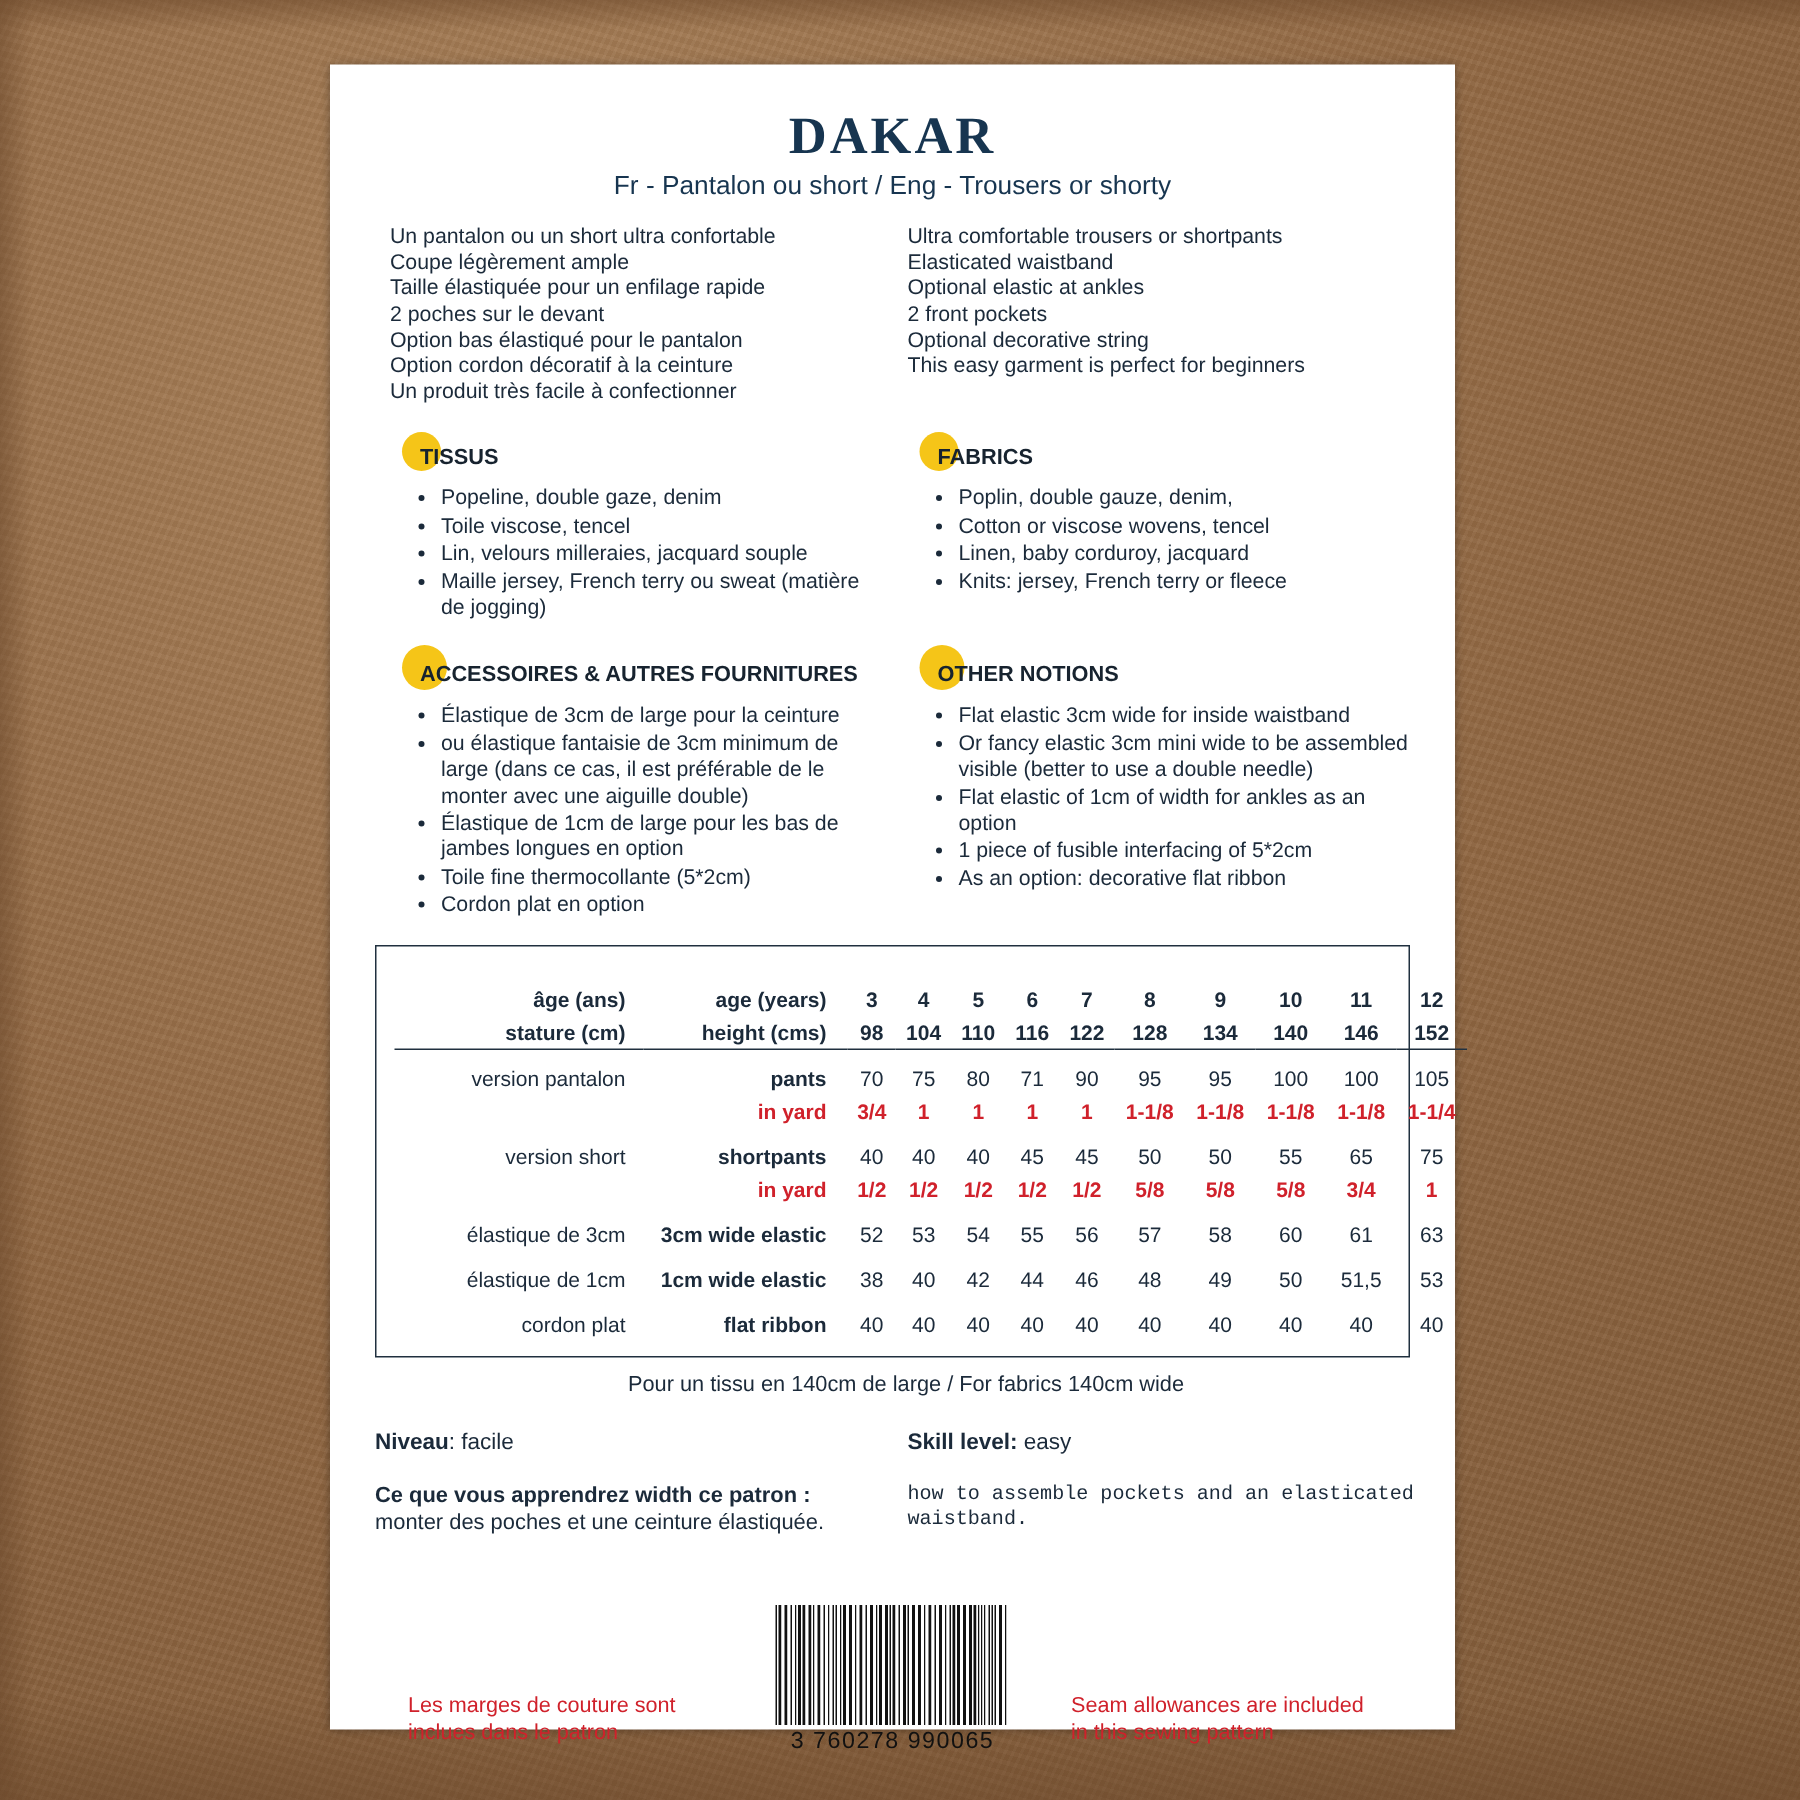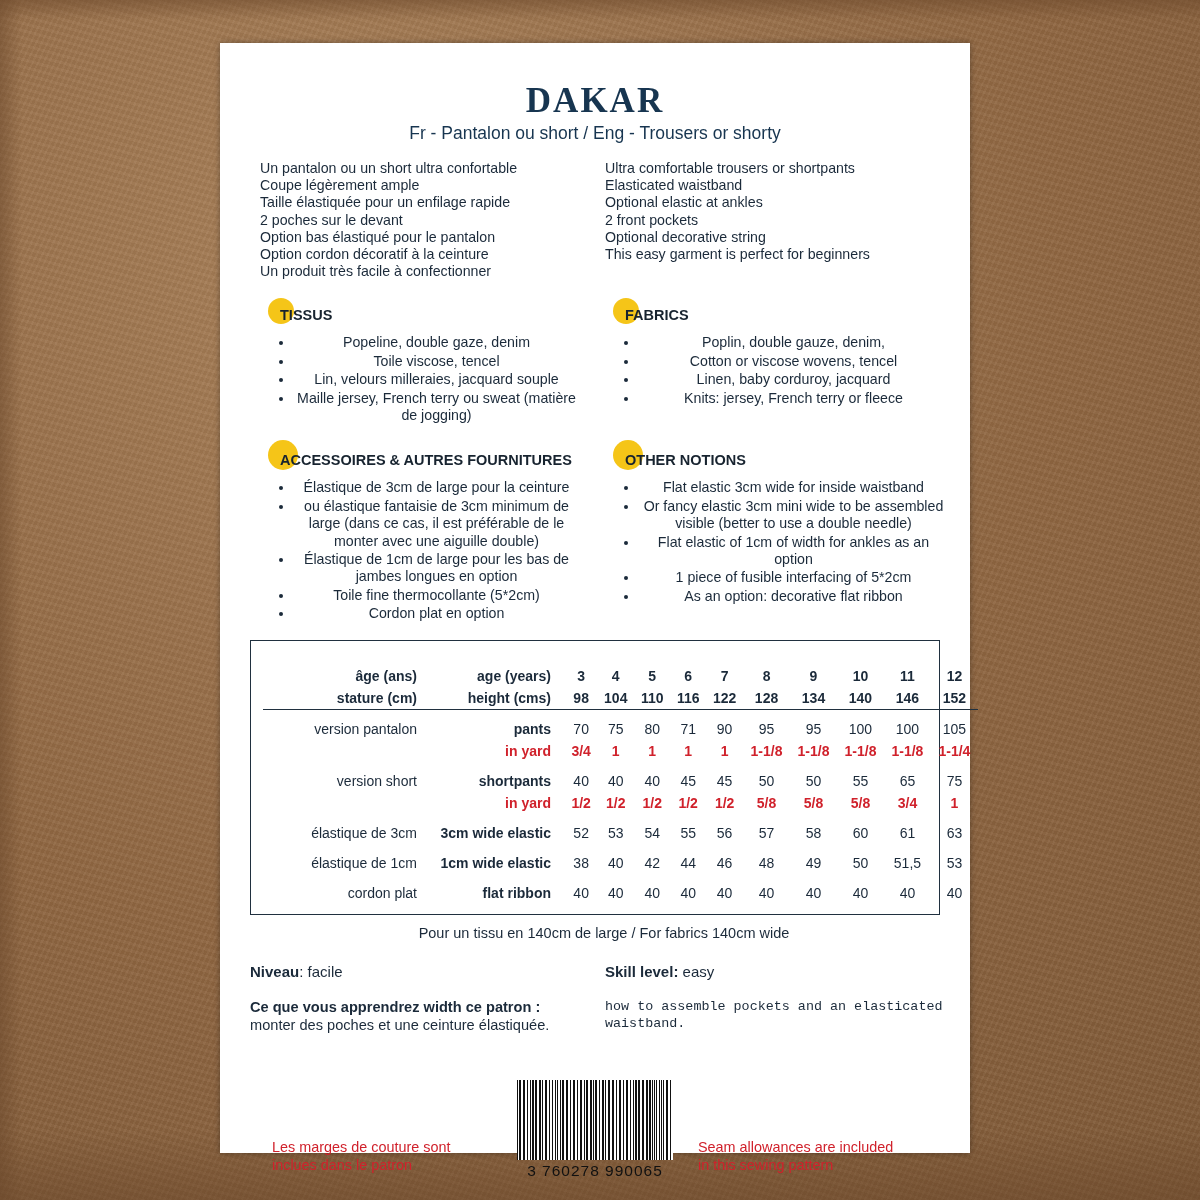--- a/index.html
+++ b/index.html
@@ -57,21 +57,21 @@
     padding: 18px 22px 10px 22px;
   }
 
   .title {
     text-align: center;
     font-family: "Liberation Serif", serif;
     font-weight: bold;
     font-size: 35px;
     letter-spacing: 2px;
     color: #173550;
-    margin: 20px 0 2px 0;
+    margin: 10px 0 2px 0;
   }
   .subtitle {
     text-align: center;
     font-size: 17.5px;
     color: #173550;
     margin-bottom: 16px;
   }
 
   .cols {
     display: flex;
@@ -117,21 +117,21 @@
     padding-left: 20px;
     line-height: 26px;
   }
 
   ul.bullets {
     margin: 0;
     padding-left: 34px;
     font-size: 14.2px;
     line-height: 17.4px;
   }
-  ul.bullets li { margin-bottom: 1px; text-align: center; }
+  ul.bullets li { margin-bottom: 1px; }
 
   
   table.sizes {
     border-collapse: collapse;
     margin: 18px 0 0 10px;
     width: 715px;
     font-size: 14px;
     color: #1b2a3a;
   }
   table.sizes td, table.sizes th {
@@ -195,21 +195,21 @@
     height: 120px;
   }
   .seam-left, .seam-right {
     position: absolute;
     bottom: 6px;
     color: #d0212b;
     font-size: 14.4px;
     line-height: 18px;
   }
   .seam-left { left: 30px; width: 230px; }
-  .seam-right { right: 20px; width: 230px; }
+  .seam-right { right: 4px; width: 230px; }
 
   .barcode {
     width: 192px;
     text-align: center;
   }
   .bars {
     height: 80px;
     display: flex;
     align-items: stretch;
     justify-content: center;

